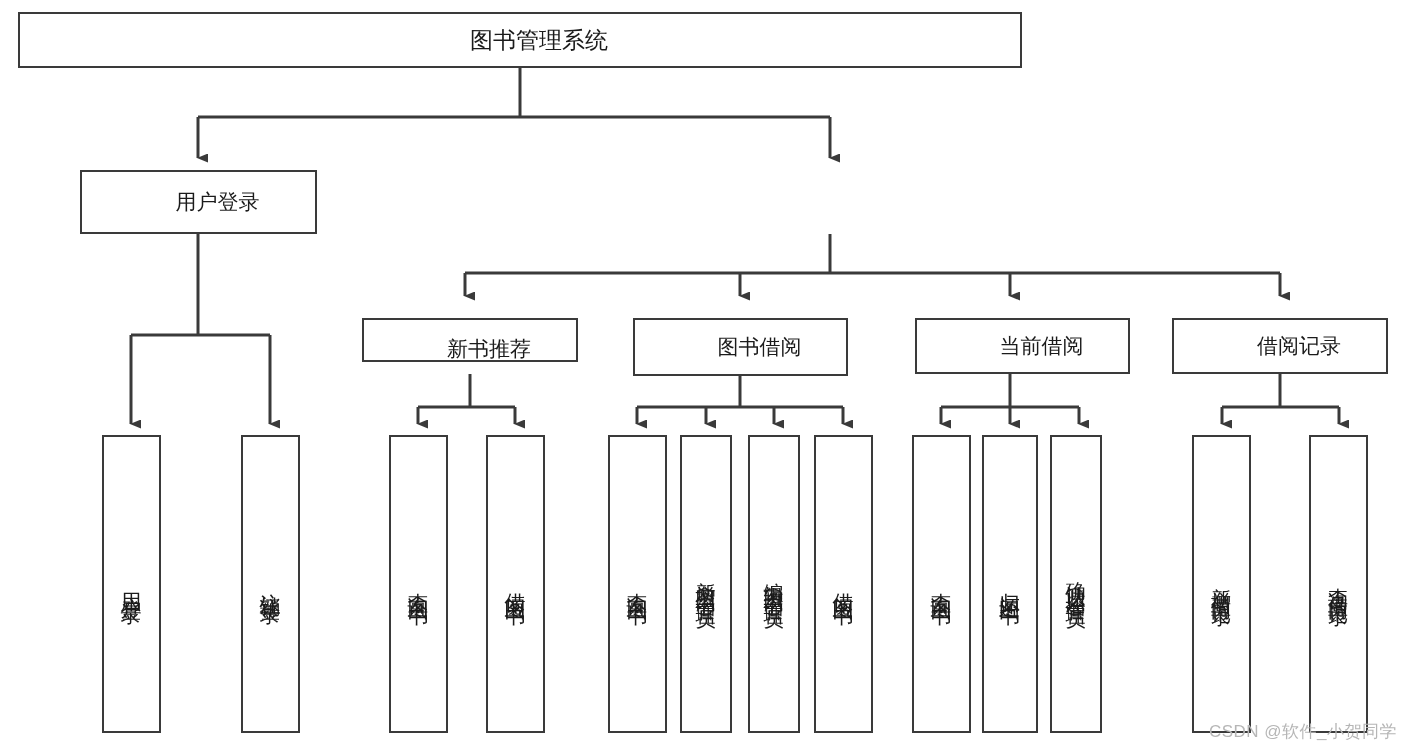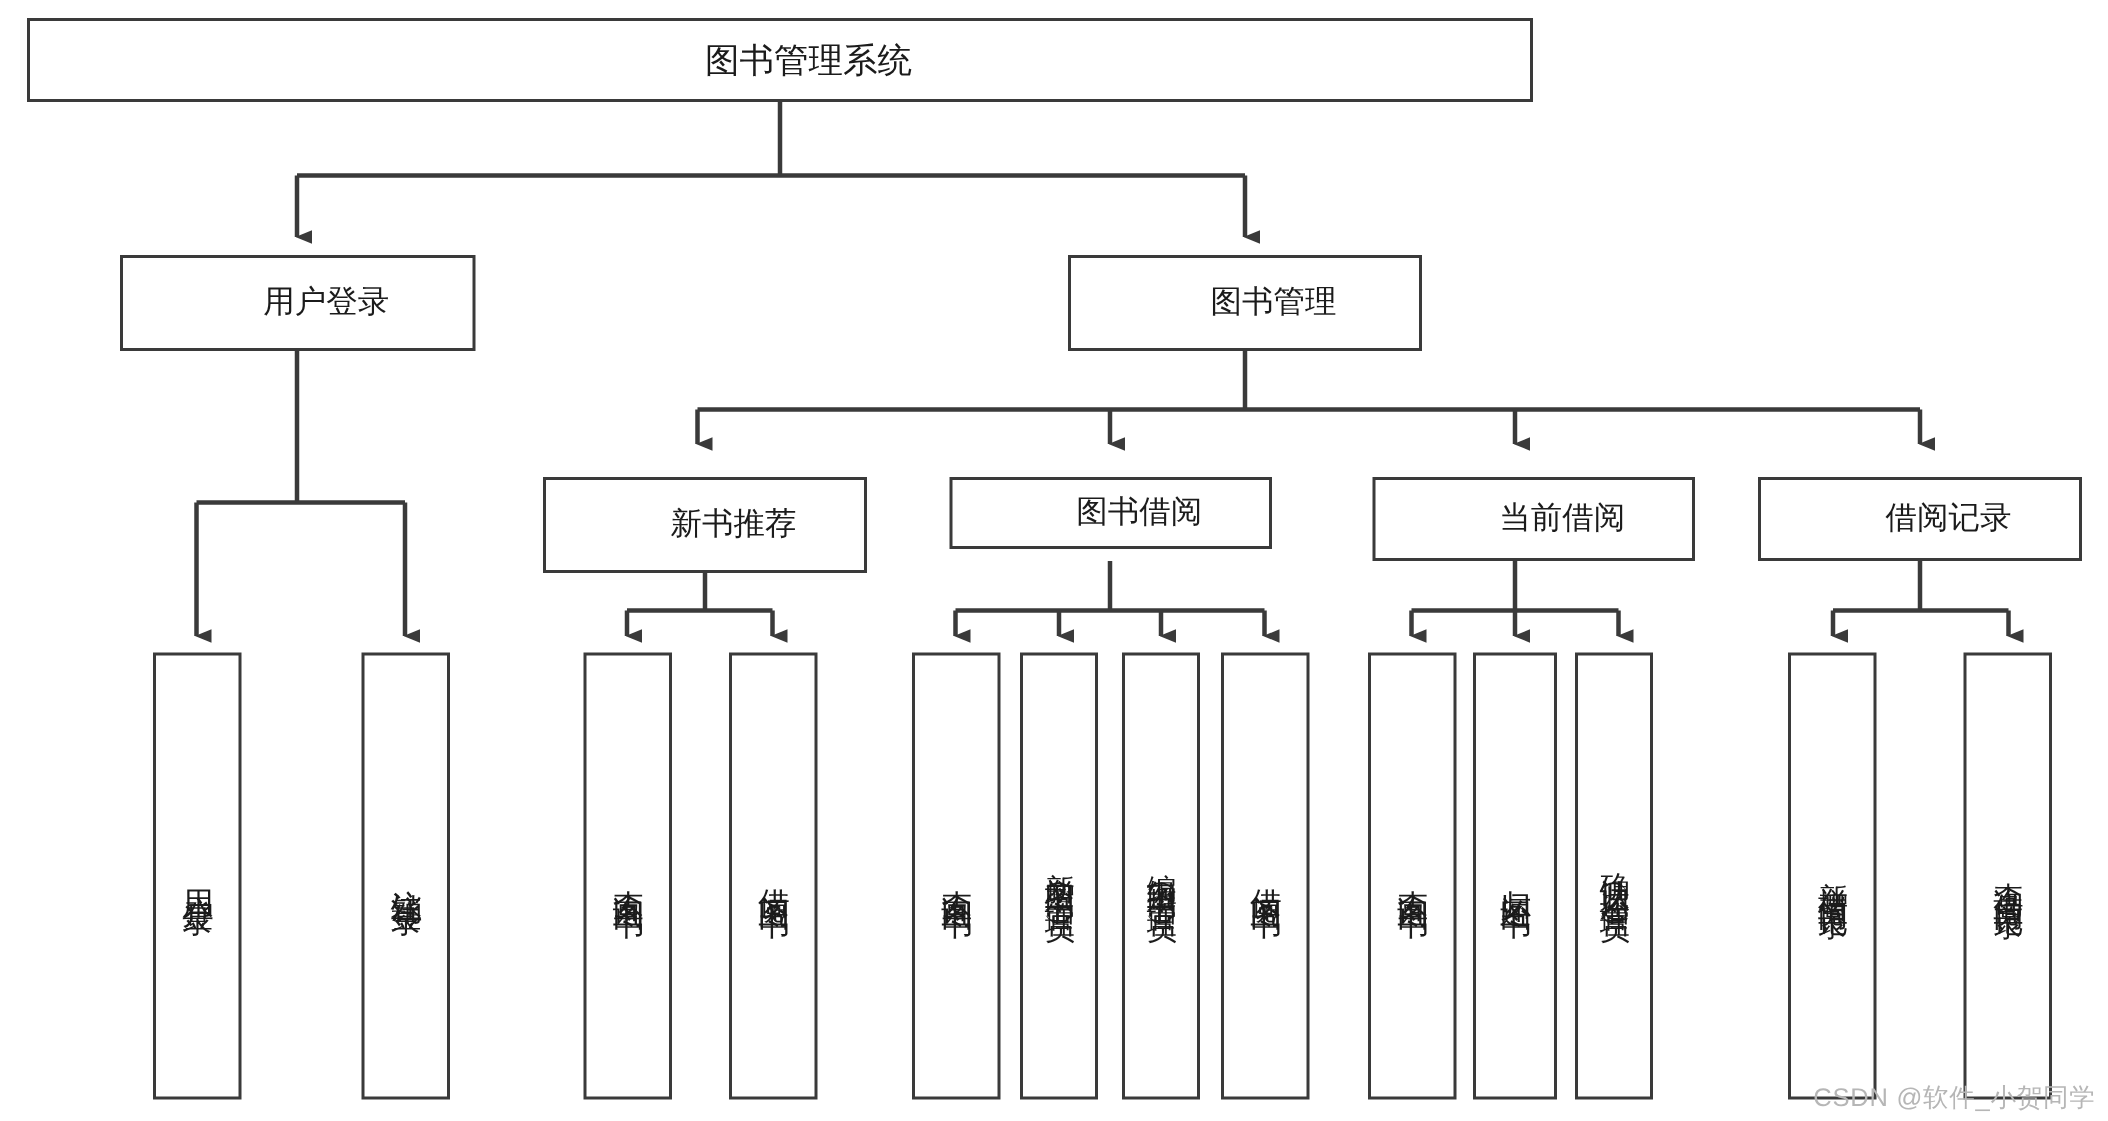--- a/index.html
+++ b/index.html
@@ -134,29 +134,26 @@
   </svg>
 
   <div class="node level-root" style="left:18px; top:12px; width:1004px; height:56px;">
     <span class="node-label">图书管理系统</span>
   </div>
 
   <div class="node level-branch" style="left:80px; top:170px; width:237px; height:64px;">
     <span class="node-label">用户登录</span>
   </div>
 
-  <div class="node level-branch" style="left:712px; top:170px; width:236px; height:64px;">
-    <span class="node-label">图书管理</span>
-  </div>
-
-  <div class="node level-branch" style="left:362px; top:318px; width:216px; height:64px;">
+
+  <div class="node level-branch" style="left:362px; top:318px; width:216px; height:44px;align-items:flex-end;">
     <span class="node-label">新书推荐</span>
   </div>
 
-  <div class="node level-branch" style="left:633px; top:318px; width:215px; height:48px;">
+  <div class="node level-branch" style="left:633px; top:318px; width:215px; height:58px;">
     <span class="node-label">图书借阅</span>
   </div>
 
   <div class="node level-branch" style="left:903px; top:318px; width:215px; height:56px;margin-left:12px;">
     <span class="node-label">当前借阅</span>
   </div>
 
   <div class="node level-branch" style="left:1172px; top:318px; width:216px; height:56px;">
     <span class="node-label">借阅记录</span>
   </div>

